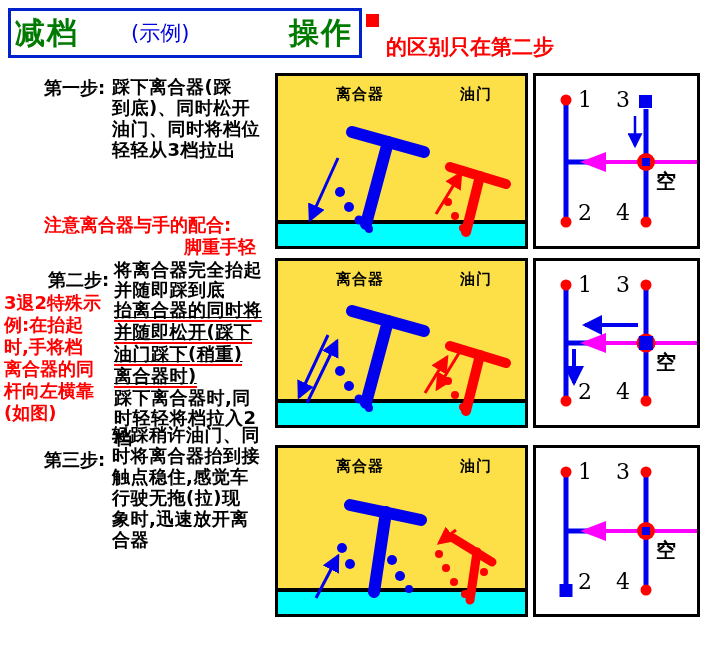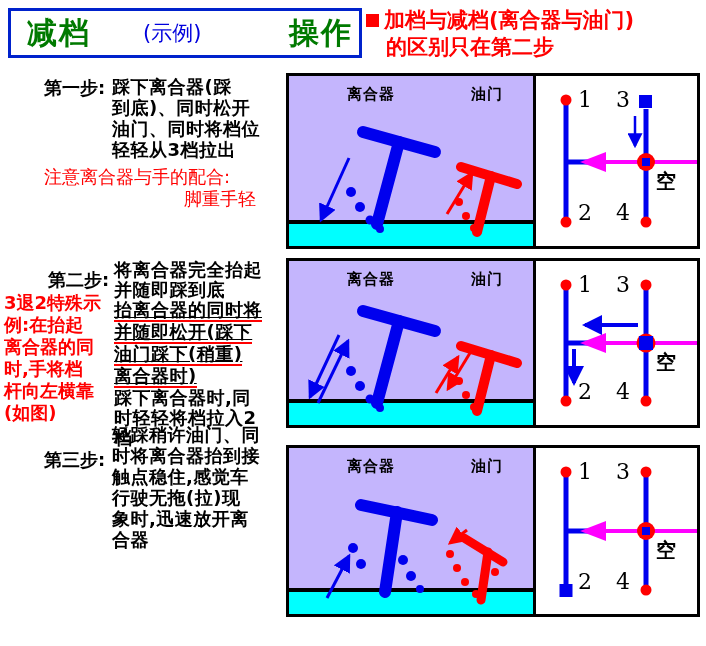--- a/index.html
+++ b/index.html
@@ -3,62 +3,62 @@
 <meta charset="utf-8">
 <style>
   html,body{margin:0;padding:0;background:#ffffff;}
   .page{position:relative;width:706px;height:646px;background:#ffffff;overflow:hidden;
         font-family:"DejaVu Sans",sans-serif;}
 
   
   .title-box{position:absolute;left:8px;top:8px;width:348px;height:44px;
              border:3px solid #0022cc;display:flex;align-items:center;background:#fff;}
   .t-main{font-size:30px;font-weight:bold;color:#007a00;letter-spacing:2px;}
-  .t-left{margin-left:16px;}
+  .t-left{margin-left:4px;}
   .t-sub{font-size:21px;font-weight:normal;color:#0000dd;margin-left:52px;}
   .t-right{margin-left:auto;margin-right:6px;}
 
   
   .header-note{position:absolute;left:366px;top:7px;width:336px;
                font-size:21px;font-weight:bold;color:#ff0000;line-height:27px;}
   .hn-bullet{display:inline-block;width:13px;height:13px;background:#ff0000;margin-right:5px;}
   .hn-line2{padding-left:20px;}
 
   
   .step-label{position:absolute;font-size:18px;font-weight:bold;color:#000;white-space:nowrap;}
   .step-lines{position:absolute;font-size:18px;font-weight:bold;color:#000;line-height:21px;
               letter-spacing:0.5px;white-space:nowrap;}
   .step-lines.tight{line-height:20px;}
   .u{display:inline-block;border-bottom:2px solid #ff0000;text-decoration:underline;}
-  .note-red{position:absolute;font-size:18px;font-weight:normal;color:#ff0000;line-height:22px;white-space:nowrap;}
+  .note-red{position:absolute;font-size:18px;font-weight:bold;color:#ff0000;line-height:22px;white-space:nowrap;margin-top:48px;}
   .note-red .center{text-align:right;}
   .side-note{position:absolute;left:4px;top:292px;width:112px;font-size:18px;font-weight:bold;
              color:#ff0000;line-height:22px;white-space:nowrap;}
 
   
-  .mbox{position:absolute;left:286px;width:247px;border:3px solid #000;background:#c4b5fd;}
+  .mbox{position:absolute;left:275px;width:247px;border:3px solid #000;background:#fde047;}
   .gbox{position:absolute;left:533px;width:161px;border:3px solid #000;background:#fff;}
   .mbox svg,.gbox svg{position:absolute;left:0;top:0;}
   .plabel{position:absolute;top:9px;font-size:15px;font-weight:bold;color:#000;letter-spacing:1px;}
   .gnum{position:absolute;font-family:"DejaVu Serif",serif;font-size:22px;color:#000;}
   .gkong{position:absolute;font-size:20px;font-weight:bold;color:#000;}
 </style>
 </head>
 <body>
 
 <div class="page">
 
   <div class="title-box">
     <span class="t-main t-left">减档</span>
     <span class="t-sub">(示例)</span>
     <span class="t-main t-right">操作</span>
   </div>
 
   <div class="header-note">
-    <div><span class="hn-bullet"></span><span>加档与减档(离合器与油门)</span></div>
+    <div><span class="hn-bullet"></span></div>
     <div class="hn-line2">的区别只在第二步</div>
   </div>
 
   <div class="step-label" style="left:44px;top:76px">第一步:</div>
   <div class="step-lines" style="left:112px;top:76px">
     <div>踩下离合器(踩</div>
     <div>到底)、同时松开</div>
     <div>油门、同时将档位</div>
     <div>轻轻从3档拉出</div>
   </div>
@@ -132,22 +132,22 @@
     <div><span class="u">并随即松开(踩下</span></div>
     <div><span class="u">油门踩下(稍重)</span></div>
     <div><span class="u">离合器时)</span></div>
     <div>踩下离合器时,同</div>
     <div>时轻轻将档拉入2</div>
     <div>档</div>
   </div>
   <div class="side-note">
     <div>3退2特殊示</div>
     <div>例:在抬起</div>
+    <div>时,手将档</div>
     <div>离合器的同</div>
-    <div>时,手将档</div>
     <div>杆向左横靠</div>
     <div>(如图)</div>
   </div>
 
   <div class="mbox" style="top:258px;height:164px">
     <svg width="247" height="164" viewBox="0 0 247 164">
       <defs>
         <marker id="mb3" viewBox="0 0 10 10" refX="8.5" refY="5" markerWidth="6" markerHeight="6" orient="auto">
             <path d="M0,0 L10,5 L0,10 z" fill="#0000ee"></path>
           </marker>

